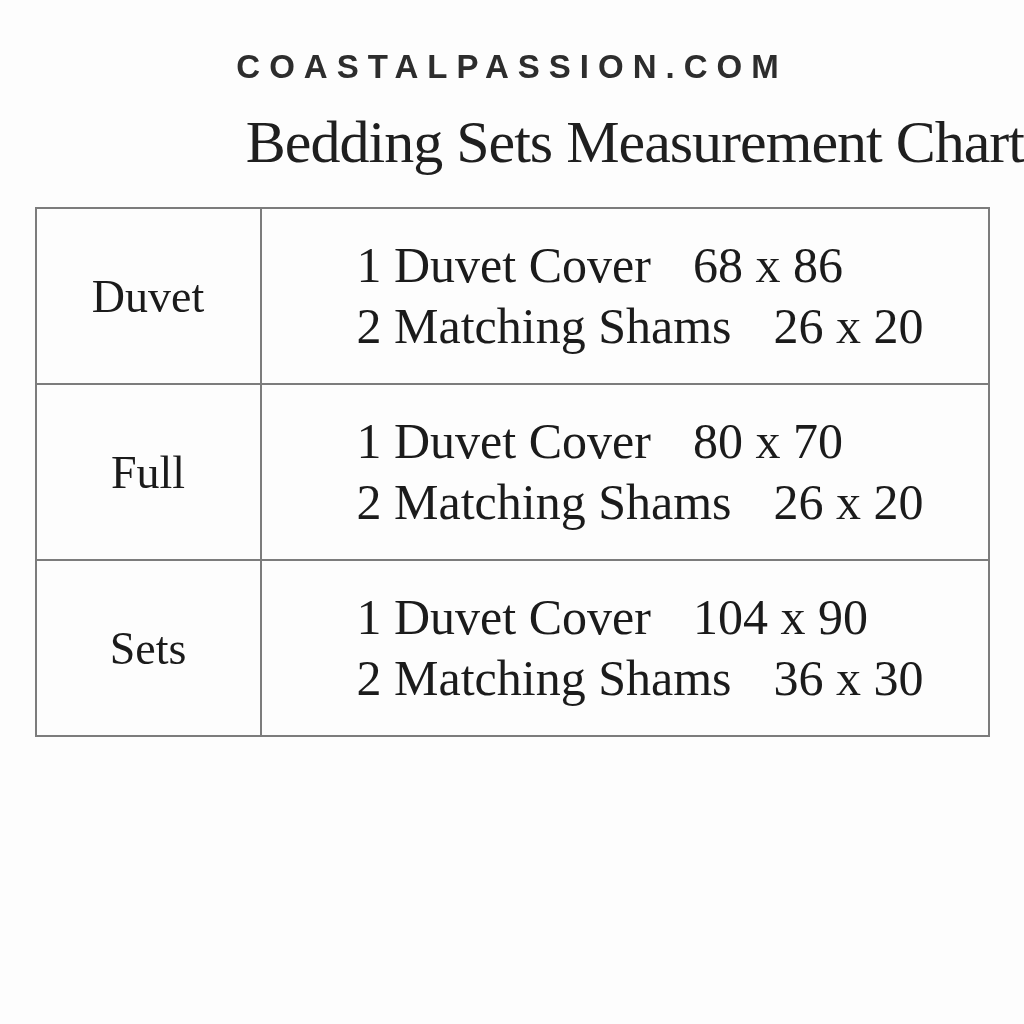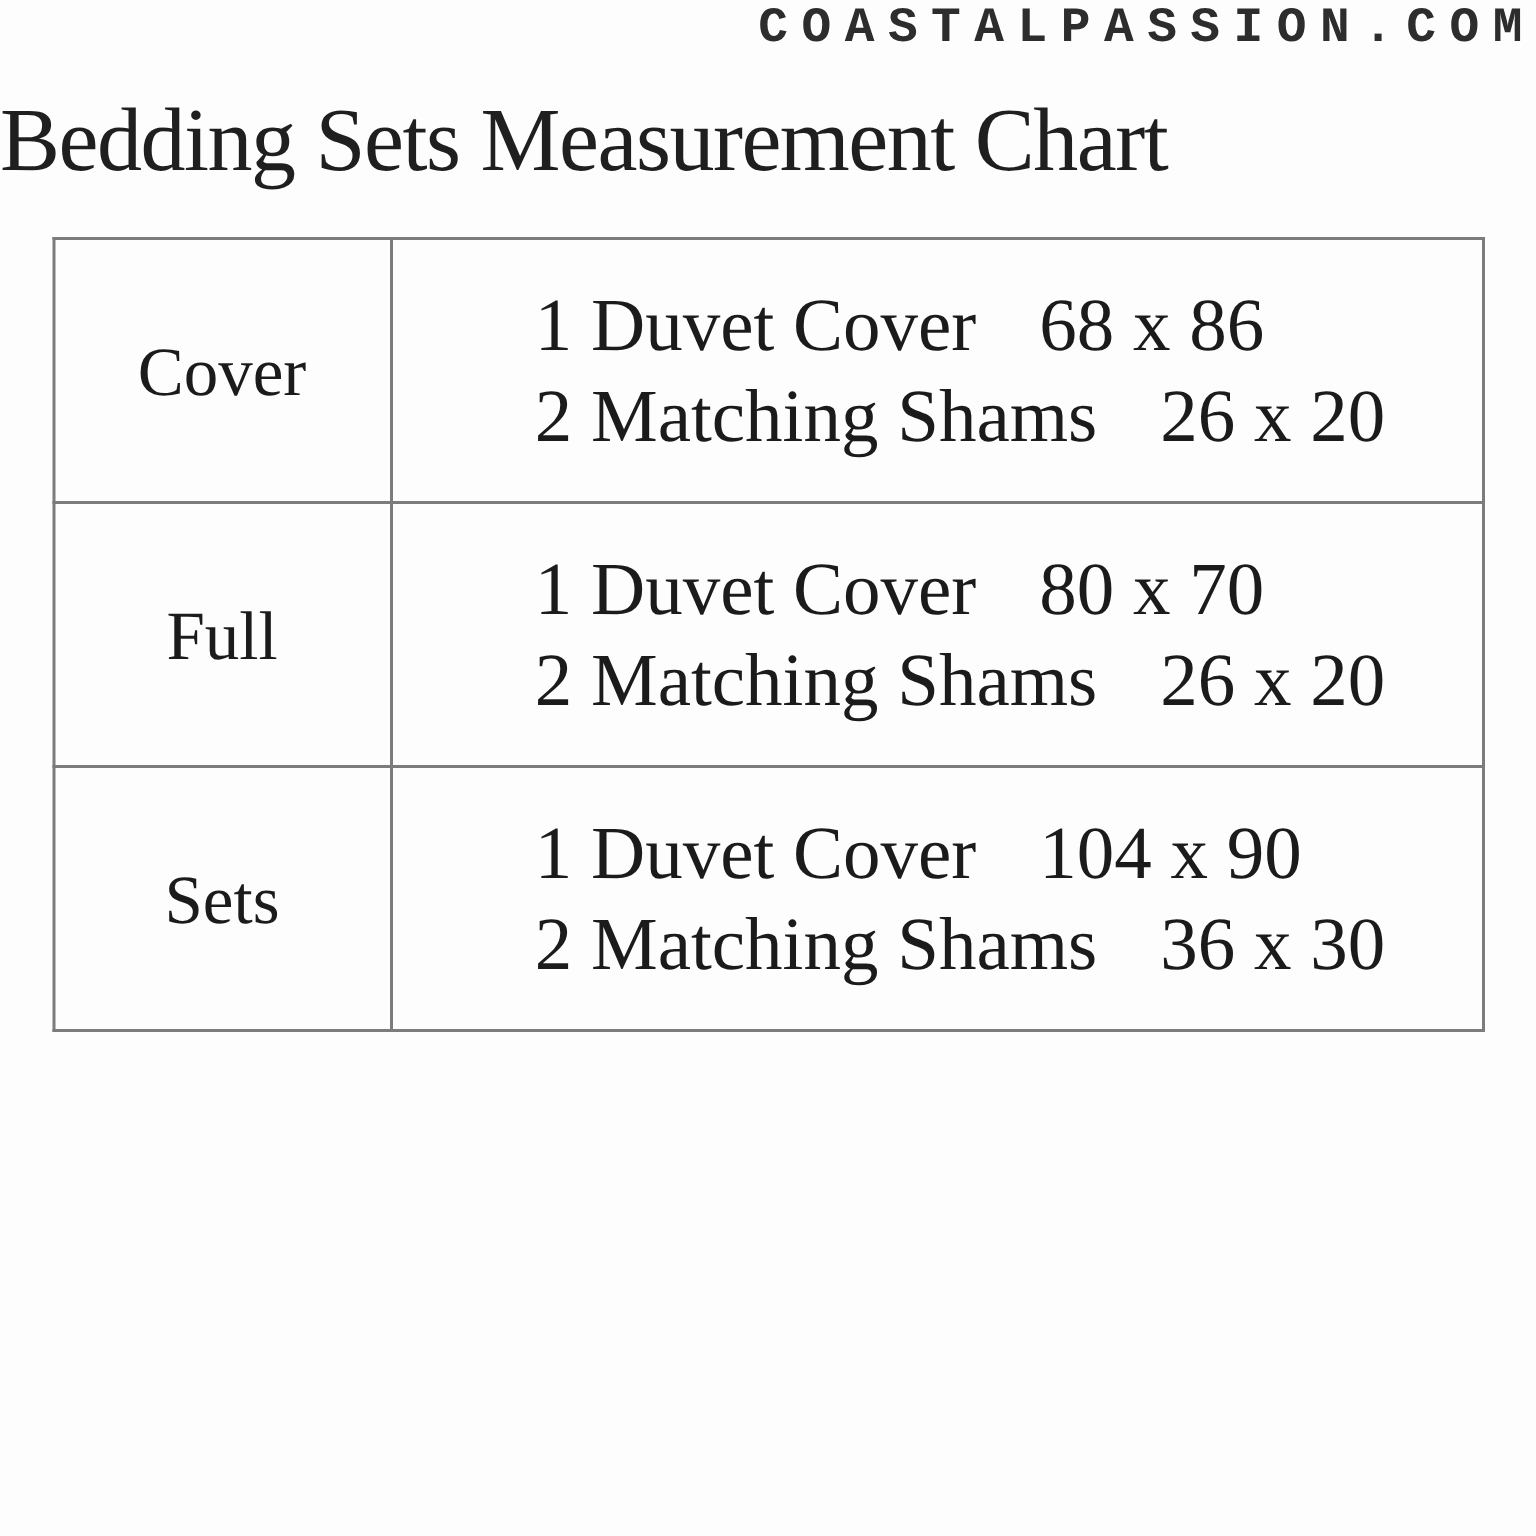--- a/index.html
+++ b/index.html
@@ -14,30 +14,31 @@
     color: #1b1b1b;
     overflow: hidden;
   }
   .canvas {
     width: 1024px;
     height: 1024px;
     position: relative;
   }
   .site {
     margin: 0;
-    text-align: right;
-    font-family: Liberation Mono, monospace;
+    padding-top: 48px;
+    text-align: center;
+    font-family: Liberation Sans, sans-serif;
     font-size: 33px;
     font-weight: 600;
     letter-spacing: 9px;
     color: #2d2d2d;
   }
   .title {
     margin: 22px 0 0 0;
-    text-align: left;
+    text-align: right;
     font-family: "Liberation Serif", serif;
     font-size: 60px;
     font-weight: 500;
     letter-spacing: -1px;
     color: #1f1f1f;
   }
   table.chart {
     margin: 30px auto 0 auto;
     width: 955px;
     border-collapse: collapse;
@@ -73,21 +74,21 @@
 <div class="canvas">
 
   <div class="site">COASTALPASSION.COM</div>
 
   <h1 class="title">Bedding Sets Measurement Chart</h1>
 
   <table class="chart">
     <tbody>
 
       <tr>
-        <td class="size-cell">Cover</td>
+        <td class="size-cell">Duvet</td>
         <td class="contents-cell">
           <div class="line">
             <span>1 Duvet Cover</span><span class="dims">68 x 86</span>
           </div>
           <div class="line">
             <span>2 Matching Shams</span><span class="dims">26 x 20</span>
           </div>
         </td>
       </tr>
 

